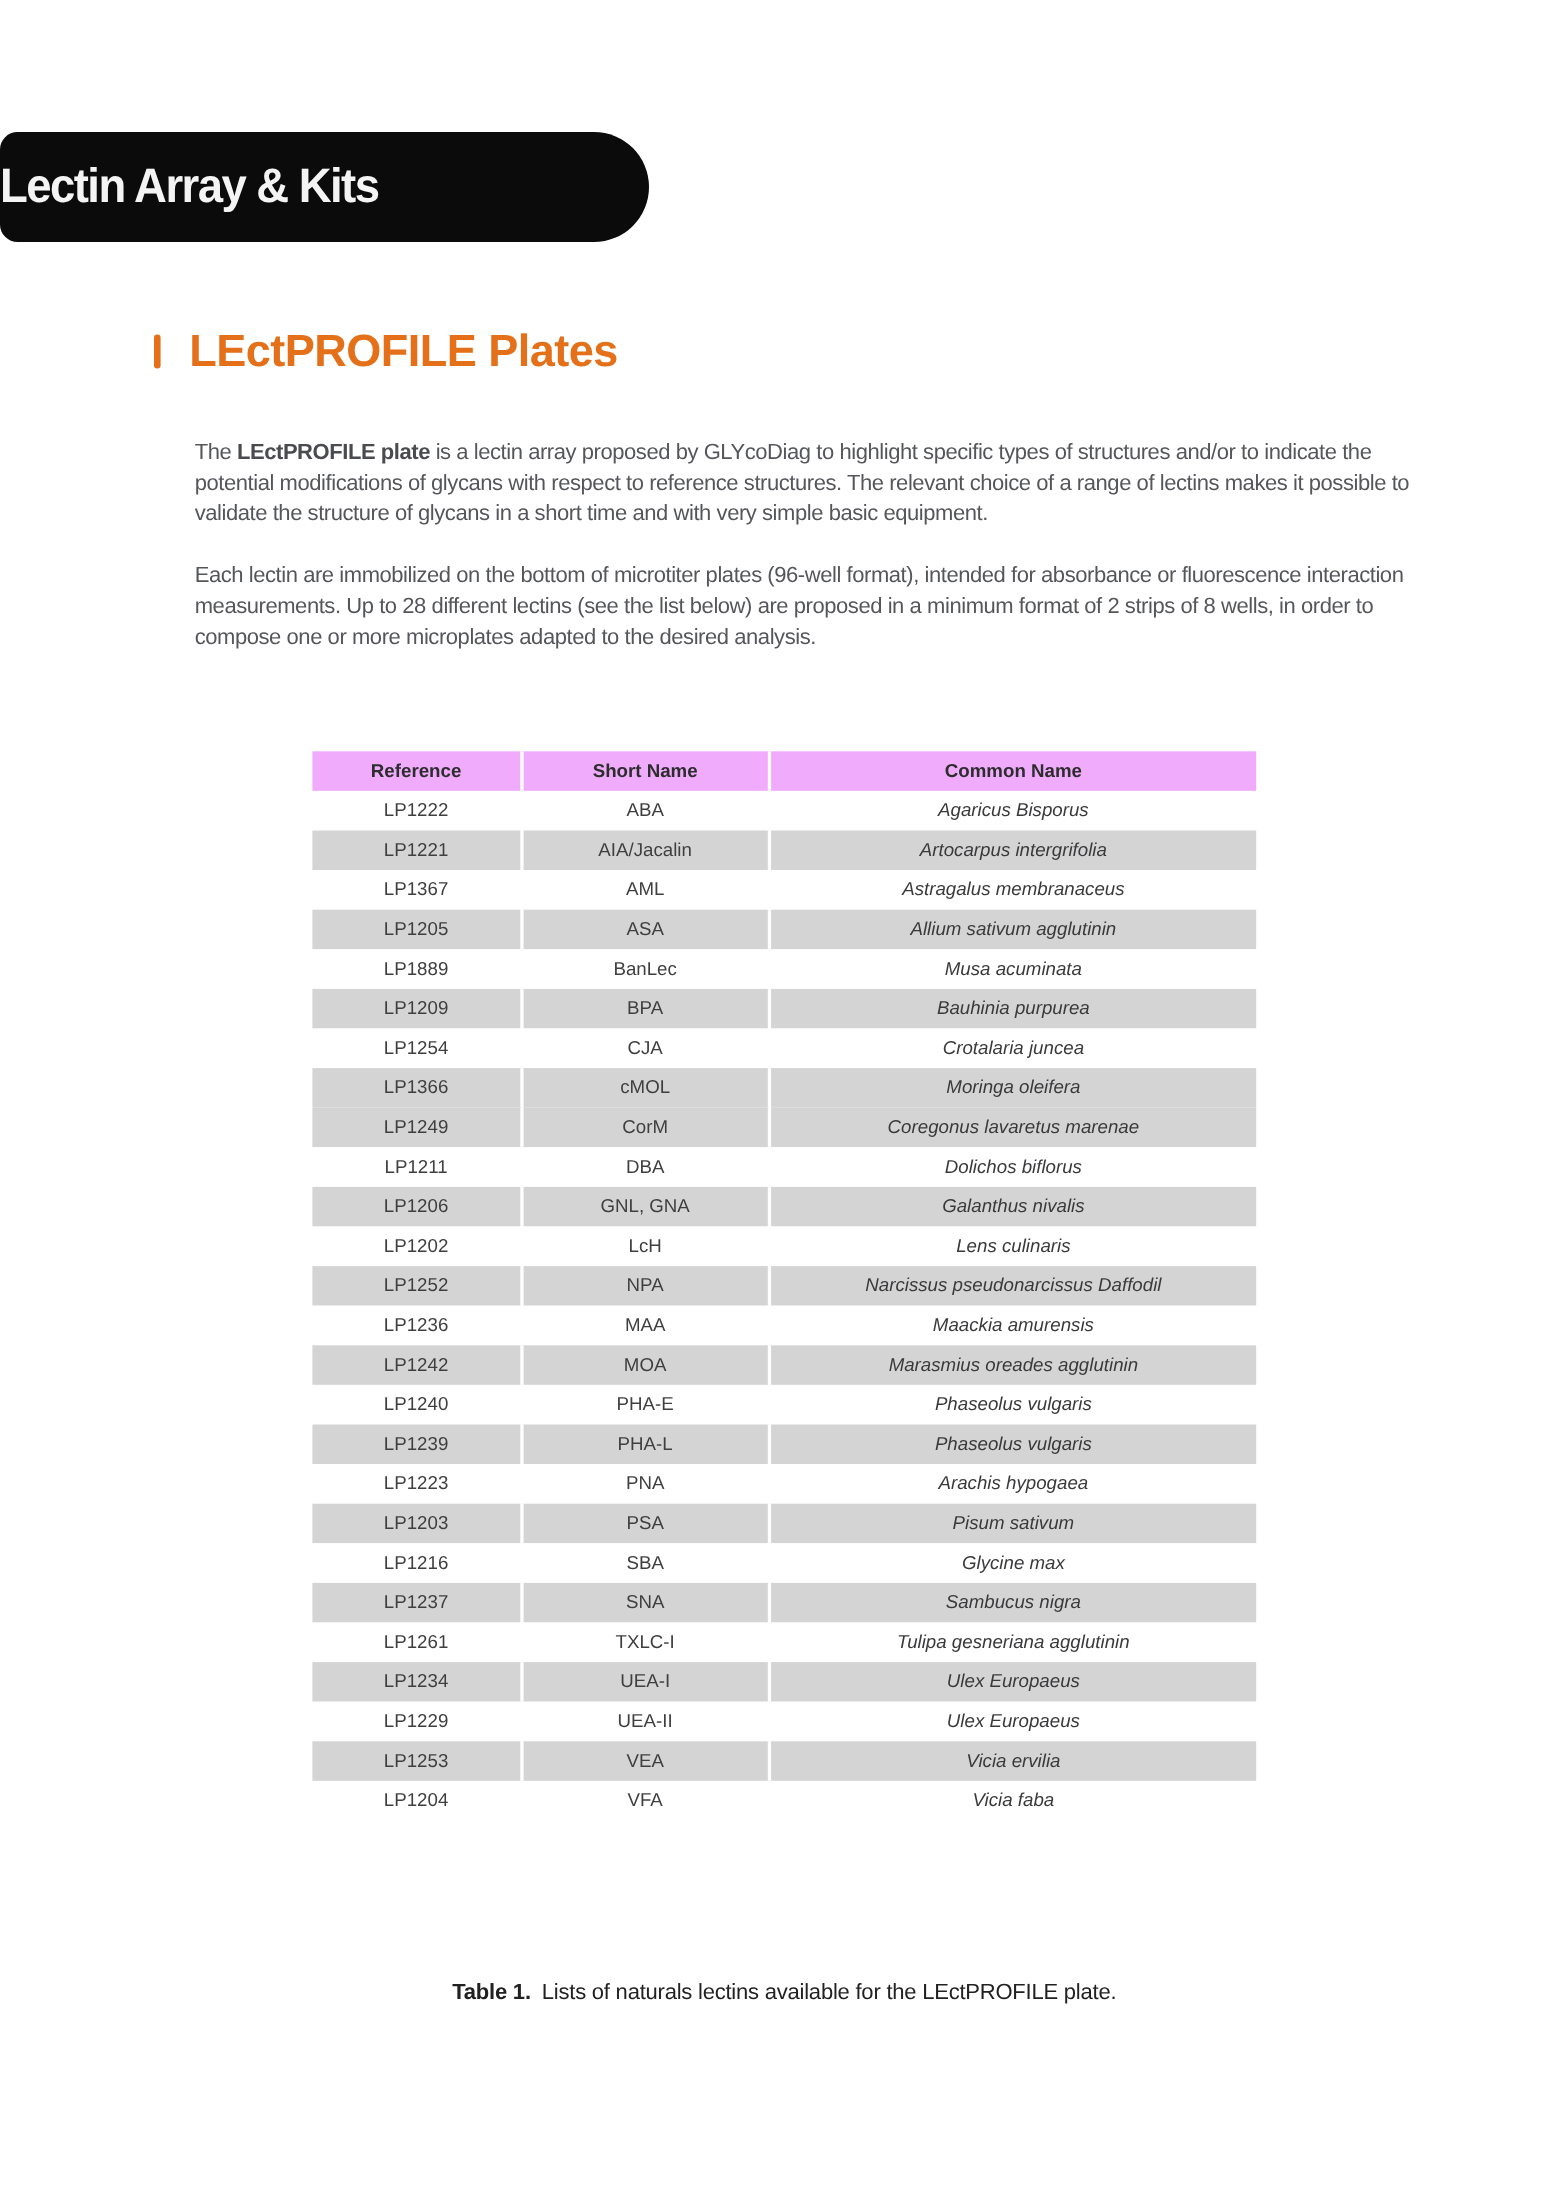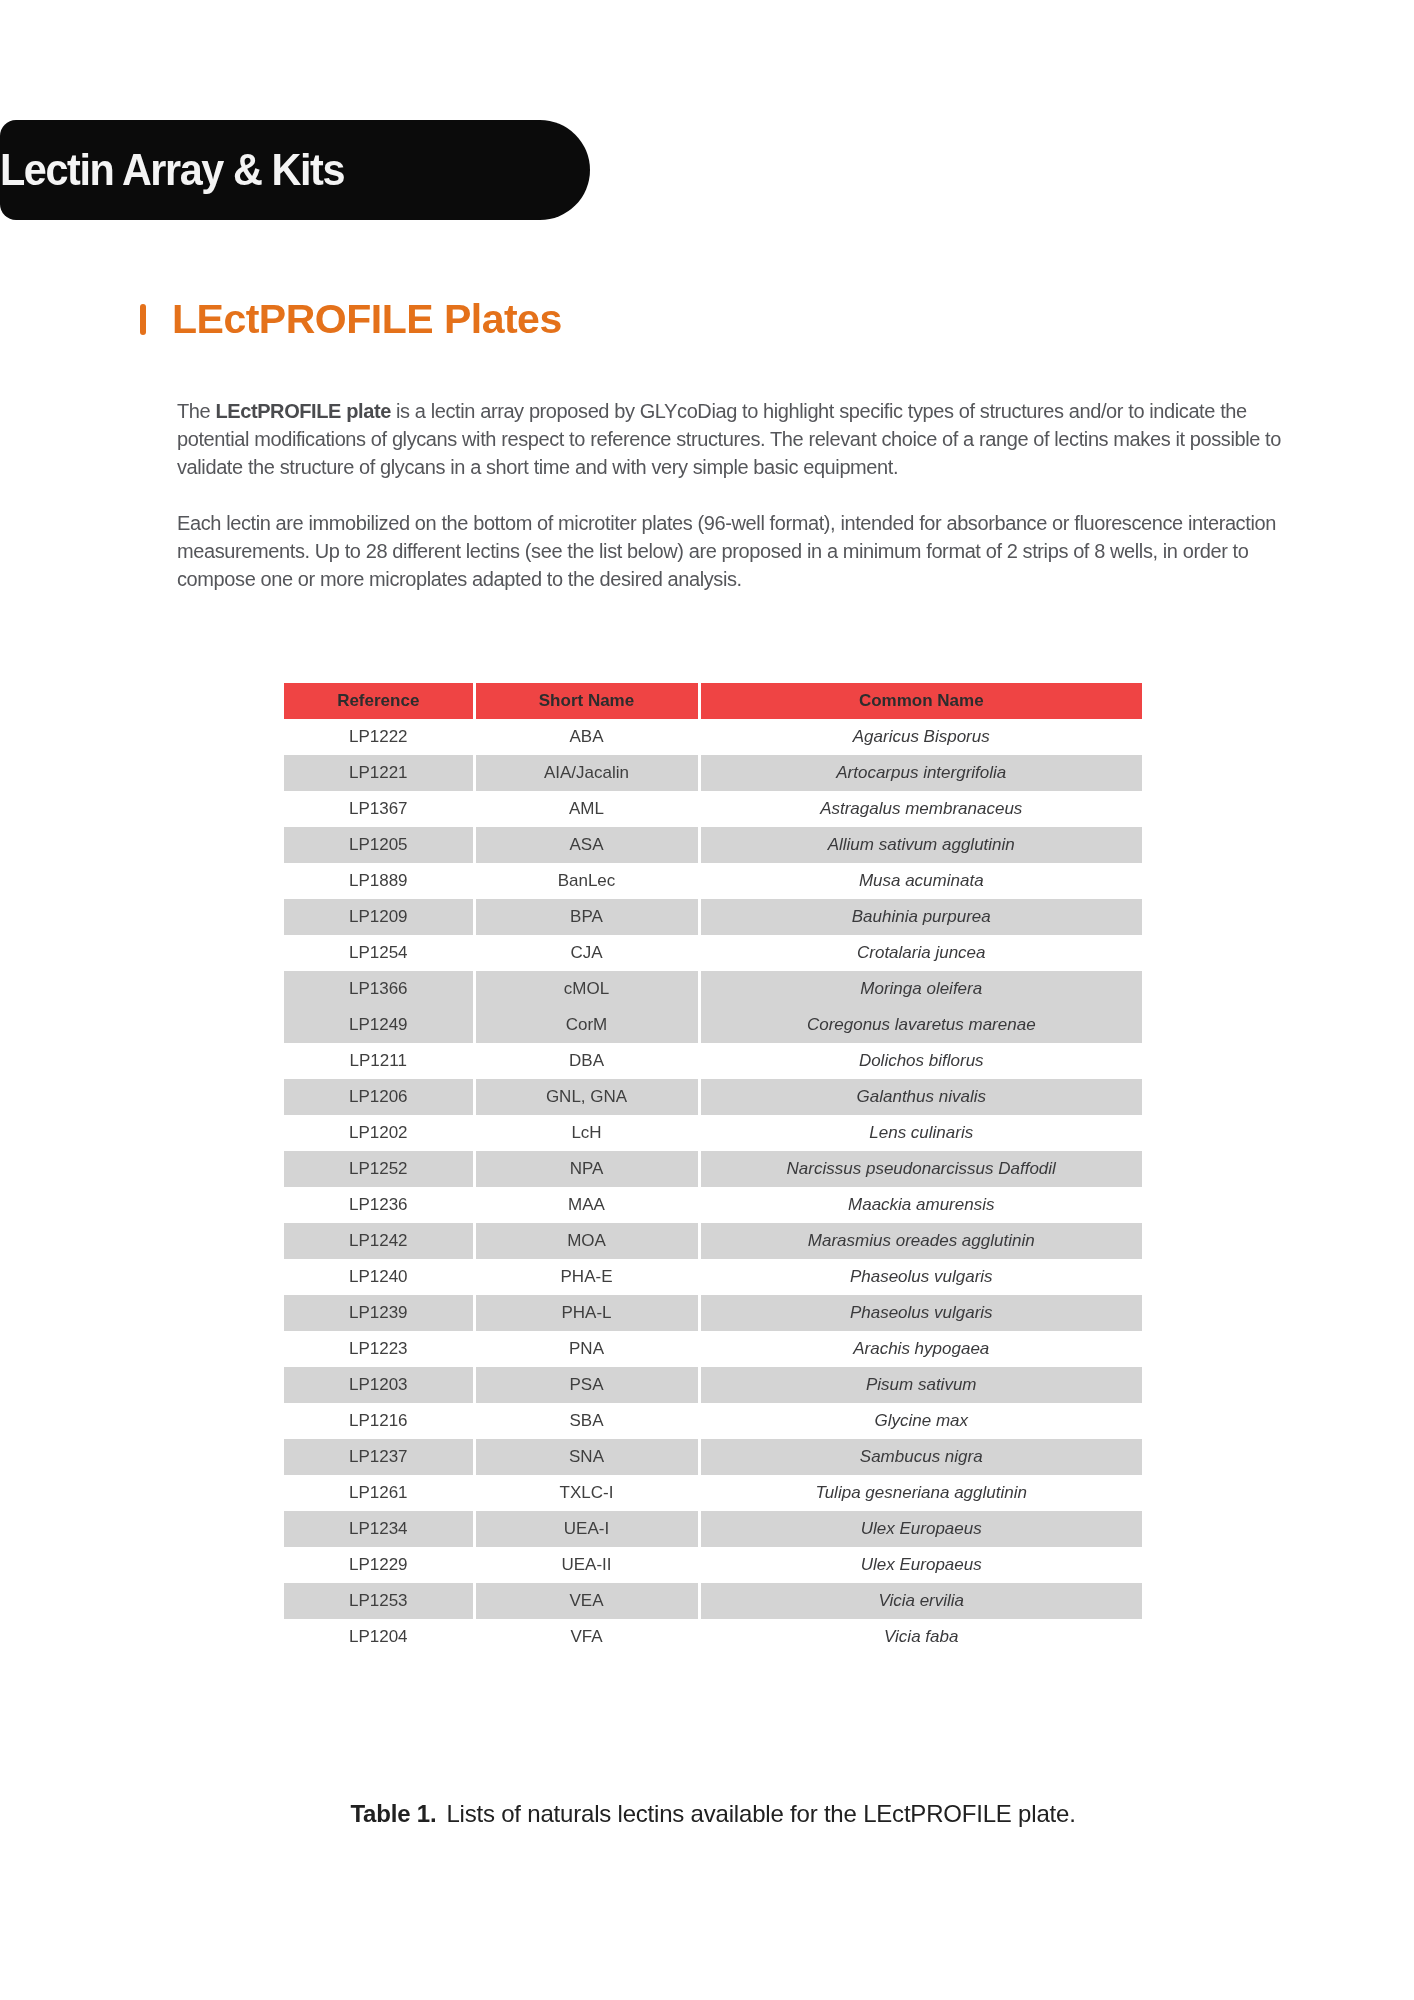--- a/index.html
+++ b/index.html
@@ -52,38 +52,38 @@
   .lectin-table{
     position:absolute;left:284px;top:683px;
     width:858px;
     border-collapse:collapse;table-layout:fixed;
     font-size:17px;
   }
   .lectin-table col.c1{width:190px;}
   .lectin-table col.c2{width:225px;}
   .lectin-table col.c3{width:443px;}
   .lectin-table th{
-    background:#ef4444;
+    background:#f0abfc;
     color:#2d2d2d;font-weight:700;
     height:36px;padding:0;text-align:center;vertical-align:middle;
   }
   .lectin-table td{
     background:#ffffff;
     color:#3f3f3f;
     height:36px;padding:0;text-align:center;vertical-align:middle;
   }
   .lectin-table tr.alt td{background:#d4d4d4;}
   .lectin-table th:not(:last-child),
   .lectin-table td:not(:last-child){border-right:3px solid #ffffff;}
   .lectin-table td.common{font-style:italic;color:#3a3a3c;}
   
   .table-caption{
     position:absolute;left:284px;top:1800px;width:858px;
     text-align:center;
-    font-size:24px;color:#212121;letter-spacing:-0.2px;
+    font-size:20px;color:#212121;letter-spacing:-0.2px;
   }
   .table-caption .cap-label{font-weight:700;margin-right:10px;}
 </style>
 </head>
 <body>
 
 <div class="page">
 
   <div class="banner">
     <span class="banner-title">Lectin Array &amp; Kits</span>

